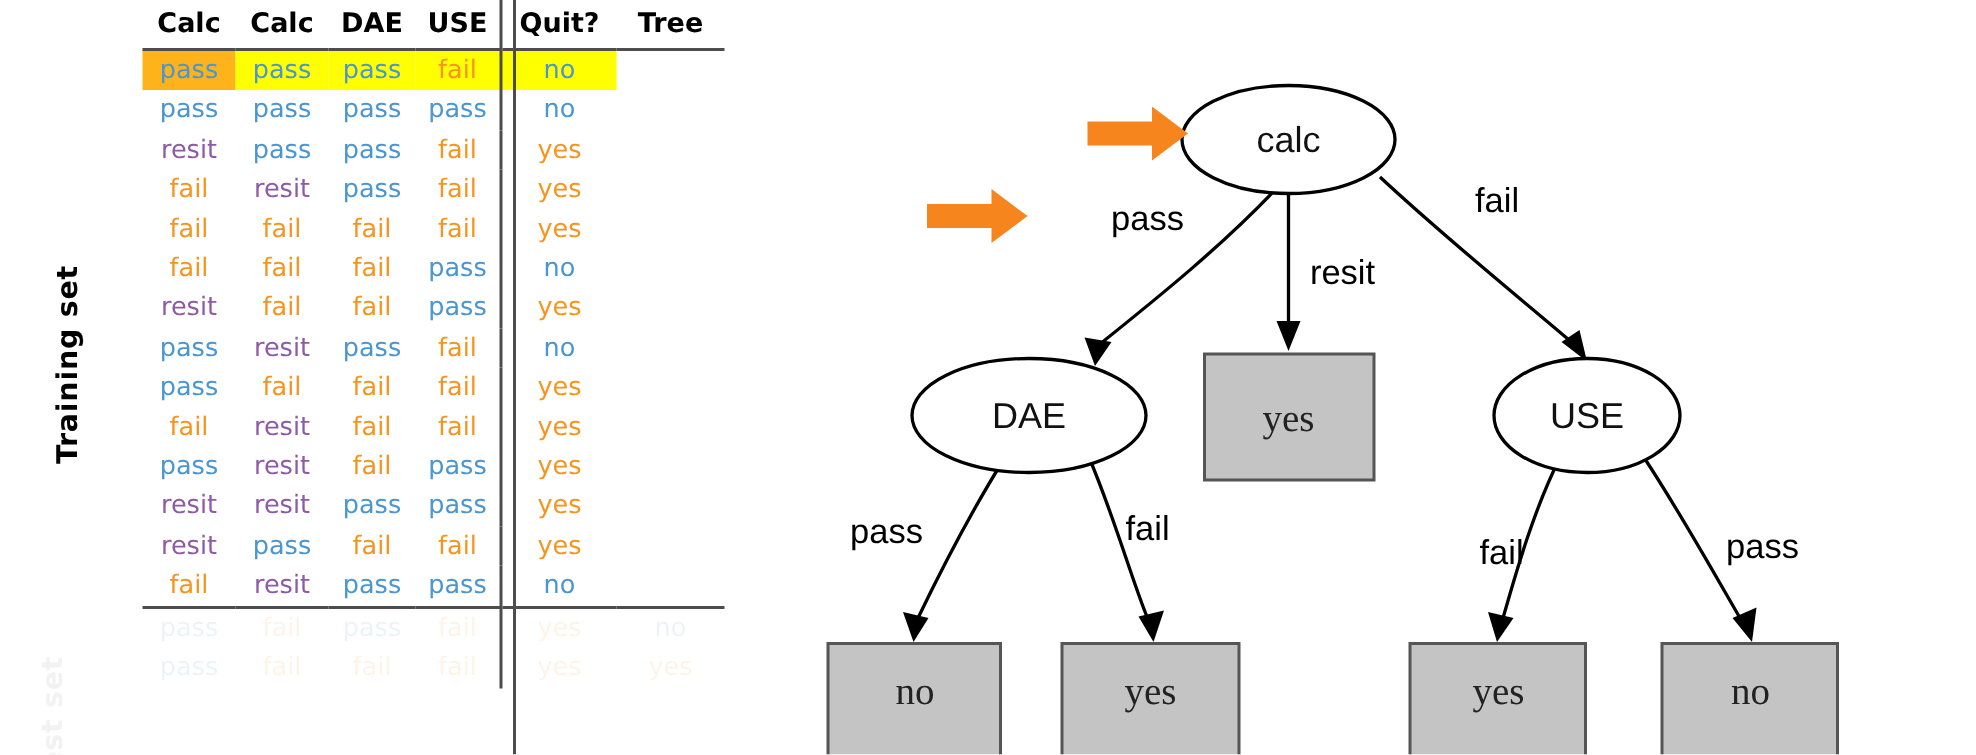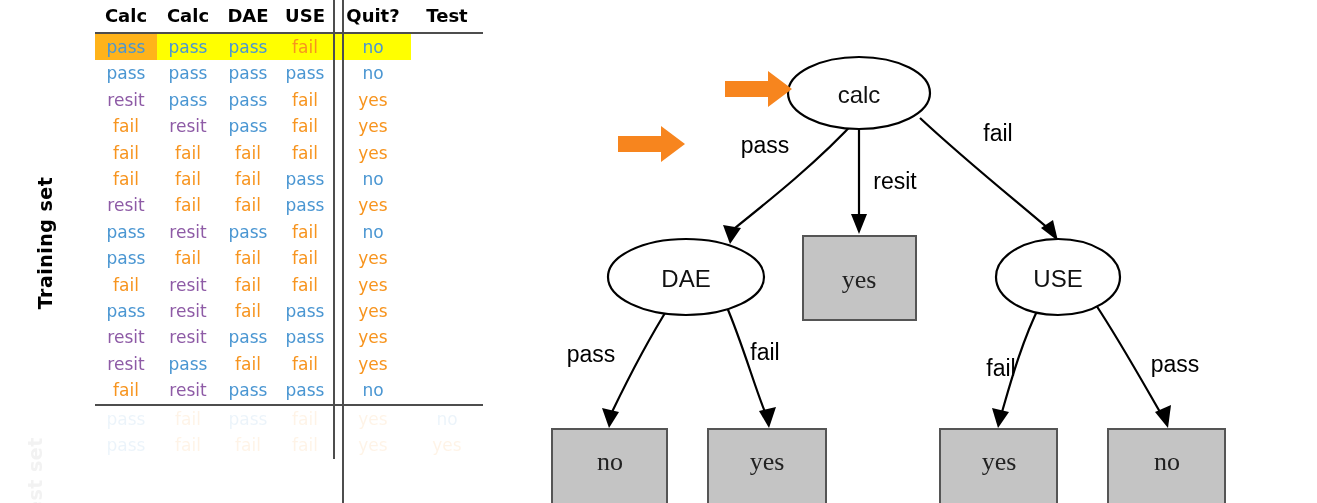--- a/index.html
+++ b/index.html
@@ -169,21 +169,21 @@
   <div id="testset-label">Test set</div>
 
   <table class="grades">
     <thead>
       <tr class="header-row">
         <th class="c-calc">Calc</th>
         <th class="c-phys">Calc</th>
         <th class="c-dae">DAE</th>
         <th class="c-use">USE</th>
         <th class="c-quit vsep">Quit?</th>
-        <th class="c-tree">Test</th>
+        <th class="c-tree">Tree</th>
       </tr>
     </thead>
     <tbody id="table-body">
         <tr class="hl">
           <td class="c-calc v-pass hl-orange">pass</td>
           <td class="c-phys v-pass hl-yellow">pass</td>
           <td class="c-dae v-pass hl-yellow">pass</td>
           <td class="c-use v-fail hl-yellow">fail</td>
           <td class="c-quit vsep v-no hl-yellow">no</td>
           <td class="c-tree "></td>

